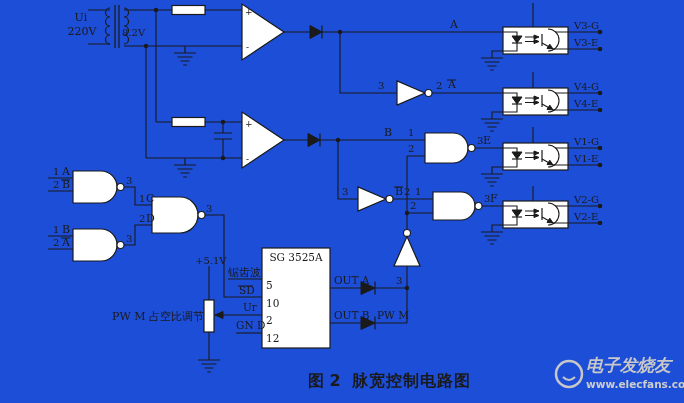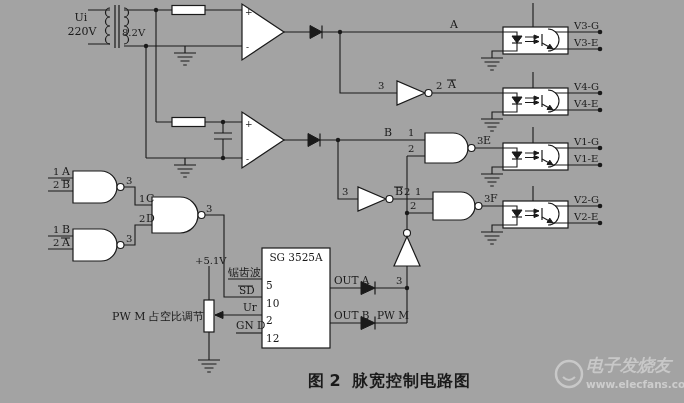--- a/index.html
+++ b/index.html
@@ -1,16 +1,16 @@
 <!DOCTYPE html>
 <html><head>
 <meta charset="utf-8">
 <style>
   html,body{margin:0;padding:0;background:#ffffff;}
-  .stage{position:relative;width:684px;height:403px;background:#a3a3a3;overflow:hidden;
+  .stage{position:relative;width:684px;height:403px;background:#1d4ed8;overflow:hidden;
          font-family:"DejaVu Serif","Liberation Serif",serif;}
   svg{display:block}
   .w{stroke:#1a1a1a;stroke-width:1.1;fill:none;}
   .w2{stroke:#1a1a1a;stroke-width:1.2;fill:none;}
   .cmp{stroke:#1a1a1a;stroke-width:1.2;fill:#ffffff;}
   .blk{stroke:#1a1a1a;stroke-width:1;fill:#1a1a1a;}
   .dot{fill:#1a1a1a;stroke:none;}
   .bub{stroke:#1a1a1a;stroke-width:1.1;fill:#ffffff;}
   text{fill:#1a1a1a;font-family:"DejaVu Serif","Liberation Serif",serif;}
   .lbl{font-size:11px;}

